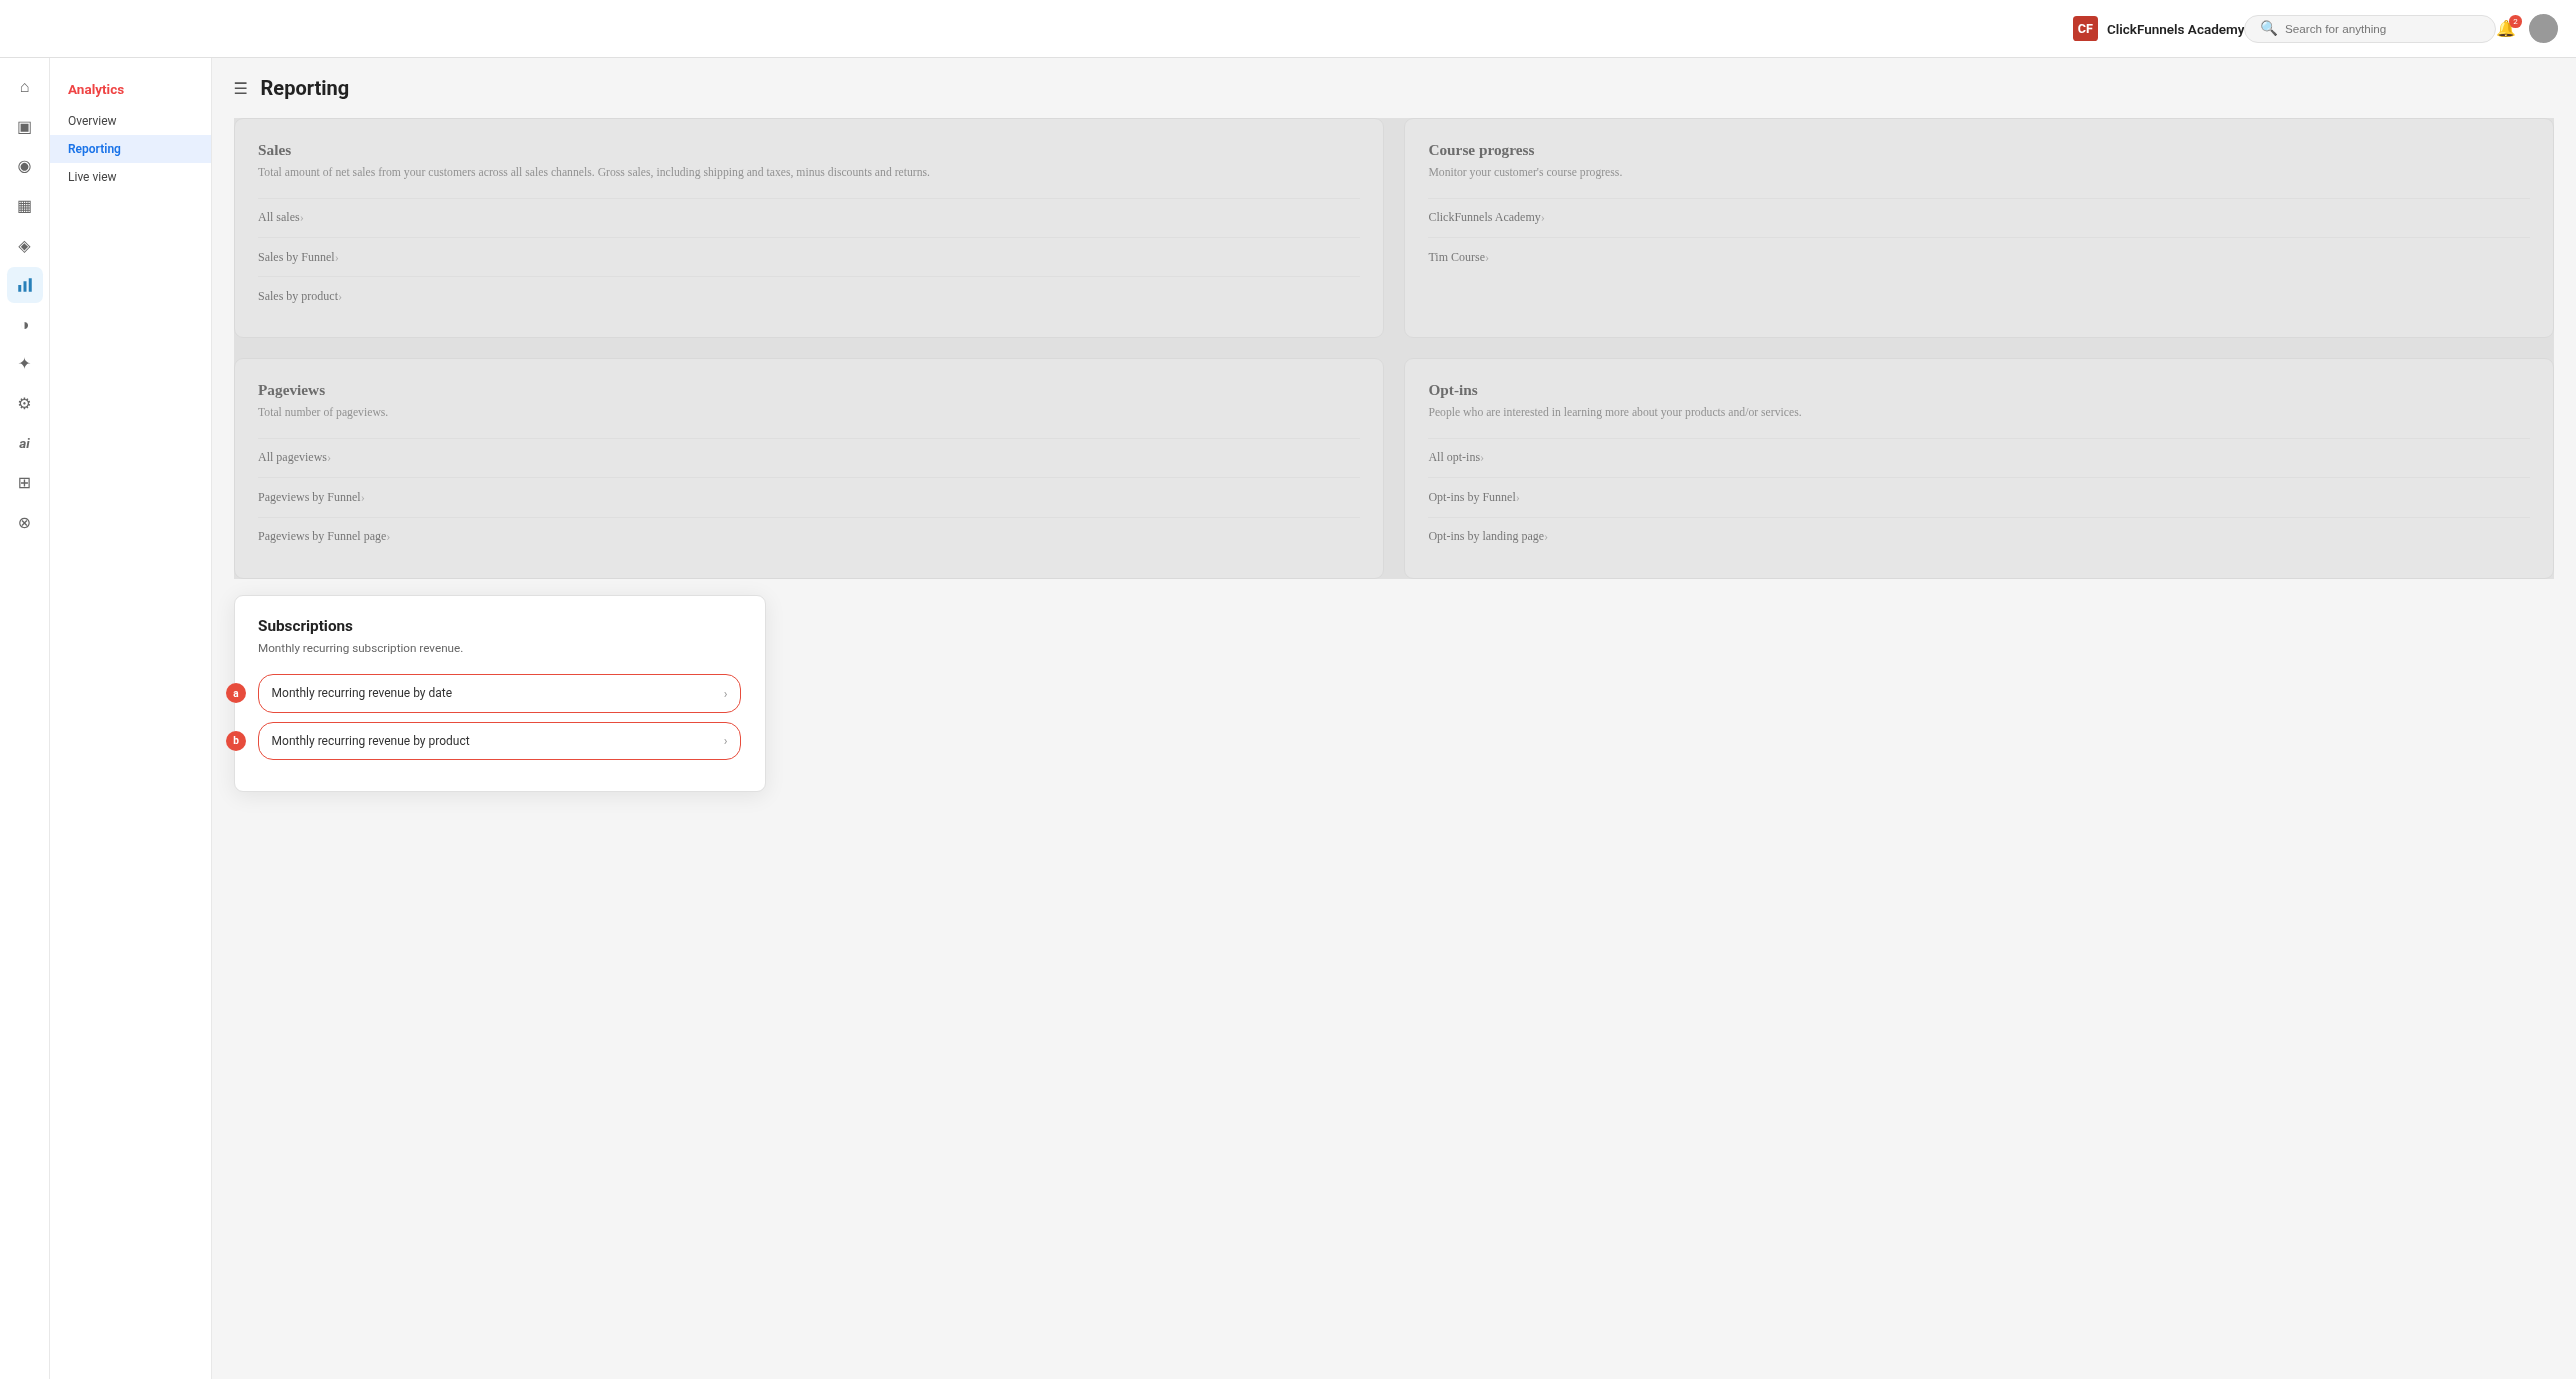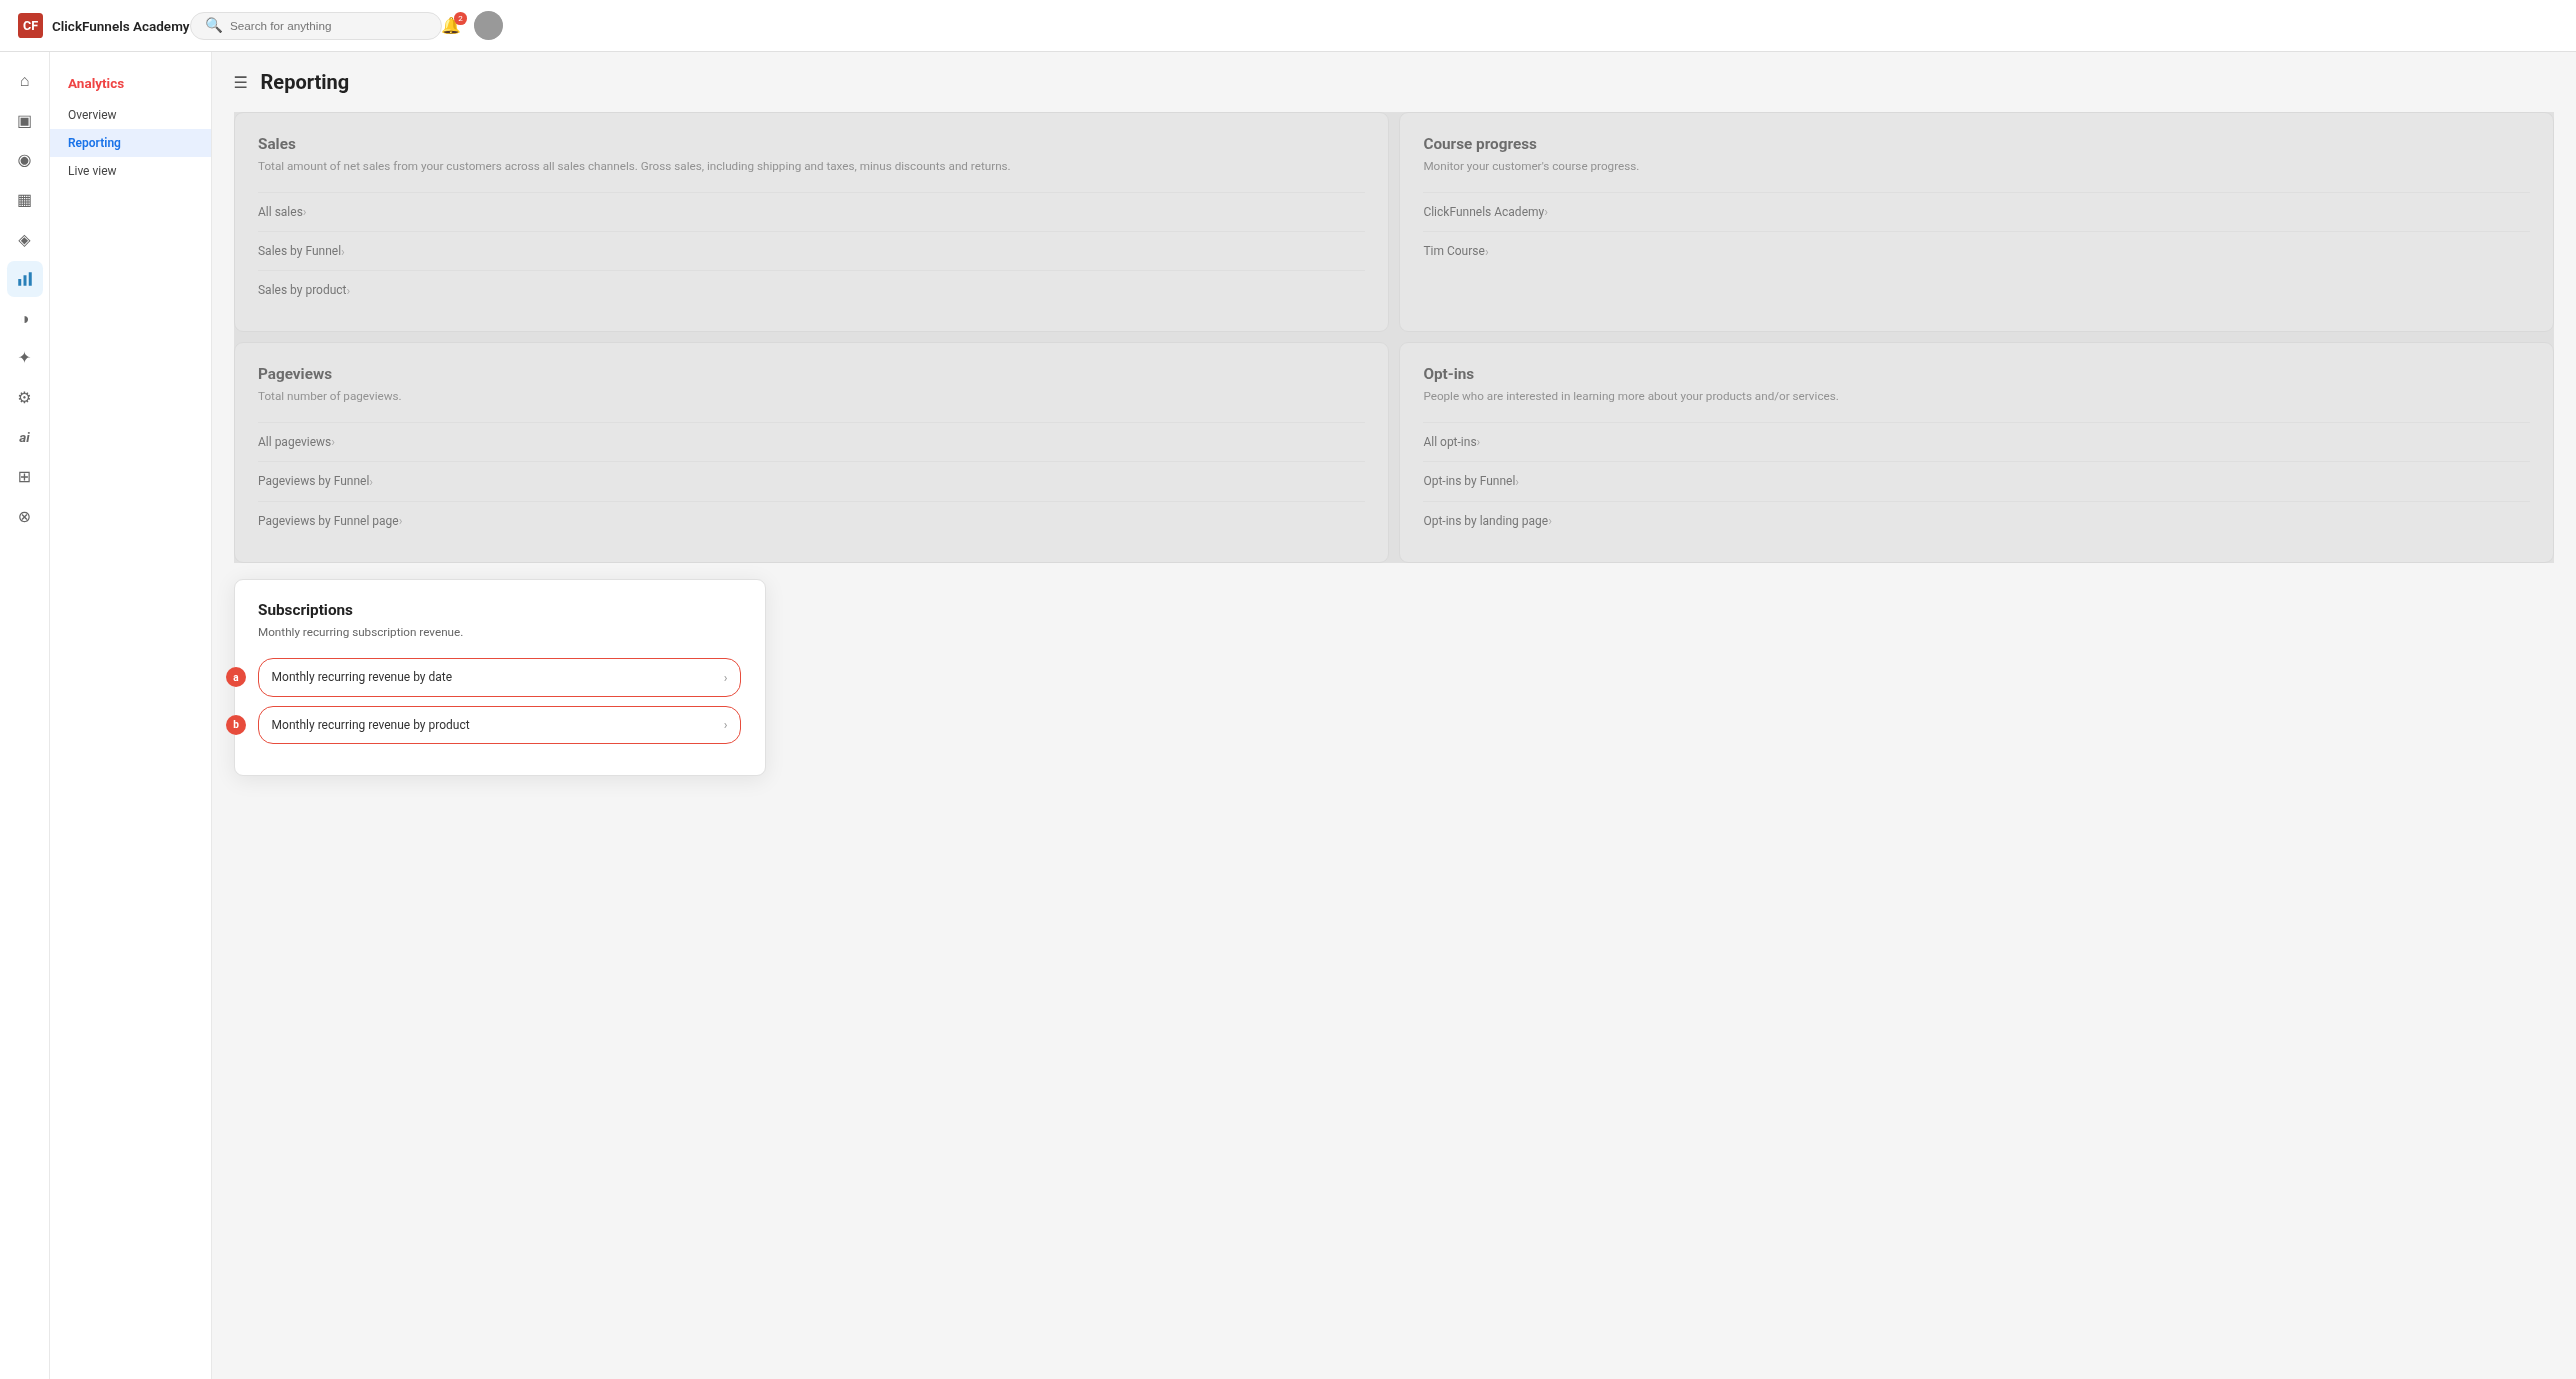--- a/index.html
+++ b/index.html
@@ -1,22 +1,22 @@
 <!DOCTYPE html>
 <html style="font-size:14.4px"><head>
   <meta charset="utf-8">
   <style>
     * { box-sizing: border-box; margin: 0; padding: 0; }
     body { font-family: -apple-system, BlinkMacSystemFont, 'Segoe UI', Roboto, sans-serif; background: #f5f5f5; display: flex; flex-direction: column; height: 100vh; overflow: hidden; }
 
     
     .top-nav {
-      display: flex; align-items: center; justify-content: flex-start;
+      display: flex; align-items: center; justify-content: flex-end;
       background: #fff; border-bottom: 0.9px solid #e0e0e0;
-      padding: 0 18px; height: 52px; flex-shrink: 0; z-index: 100;
+      padding: 0 18px; height: 58px; flex-shrink: 0; z-index: 100;
     }
     .top-nav-left { display: flex; align-items: center; gap: 9px; }
     .app-logo {
       width: 25px; height: 25px; background: #c0392b; border-radius: 3.6px;
       display: flex; align-items: center; justify-content: center;
       font-size: 12.6px; color: #fff; font-weight: bold;
     }
     .app-name { font-size: 13.5px; font-weight: 600; color: #222; }
     .search-bar {
       display: flex; align-items: center; gap: 7.2px;
@@ -91,21 +91,22 @@
     .page-header {
       display: flex; align-items: center; gap: 12.6px;
       margin-bottom: 18px;
     }
     .hamburger { font-size: 16px; color: #555; cursor: pointer; }
     .page-title { font-size: 20px; font-weight: 700; color: #222; }
 
     
     .cards-grid {
       display: grid; grid-template-columns: 1fr 1fr;
-      gap: 10px;
+      gap: 20px;
+      font-family: Liberation Serif, serif;
     }
 
     .card {
       background: #fff; border: 0.9px solid #e8e8e8; border-radius: 9px;
       padding: 21.6px 23.4px; position: relative;
     }
     .card-title { font-size: 15.3px; font-weight: 700; color: #222; margin-bottom: 5.4px; }
     .card-desc { font-size: 11.7px; color: #666; margin-bottom: 16px; line-height: 1.5; }
 
     .card-link {

